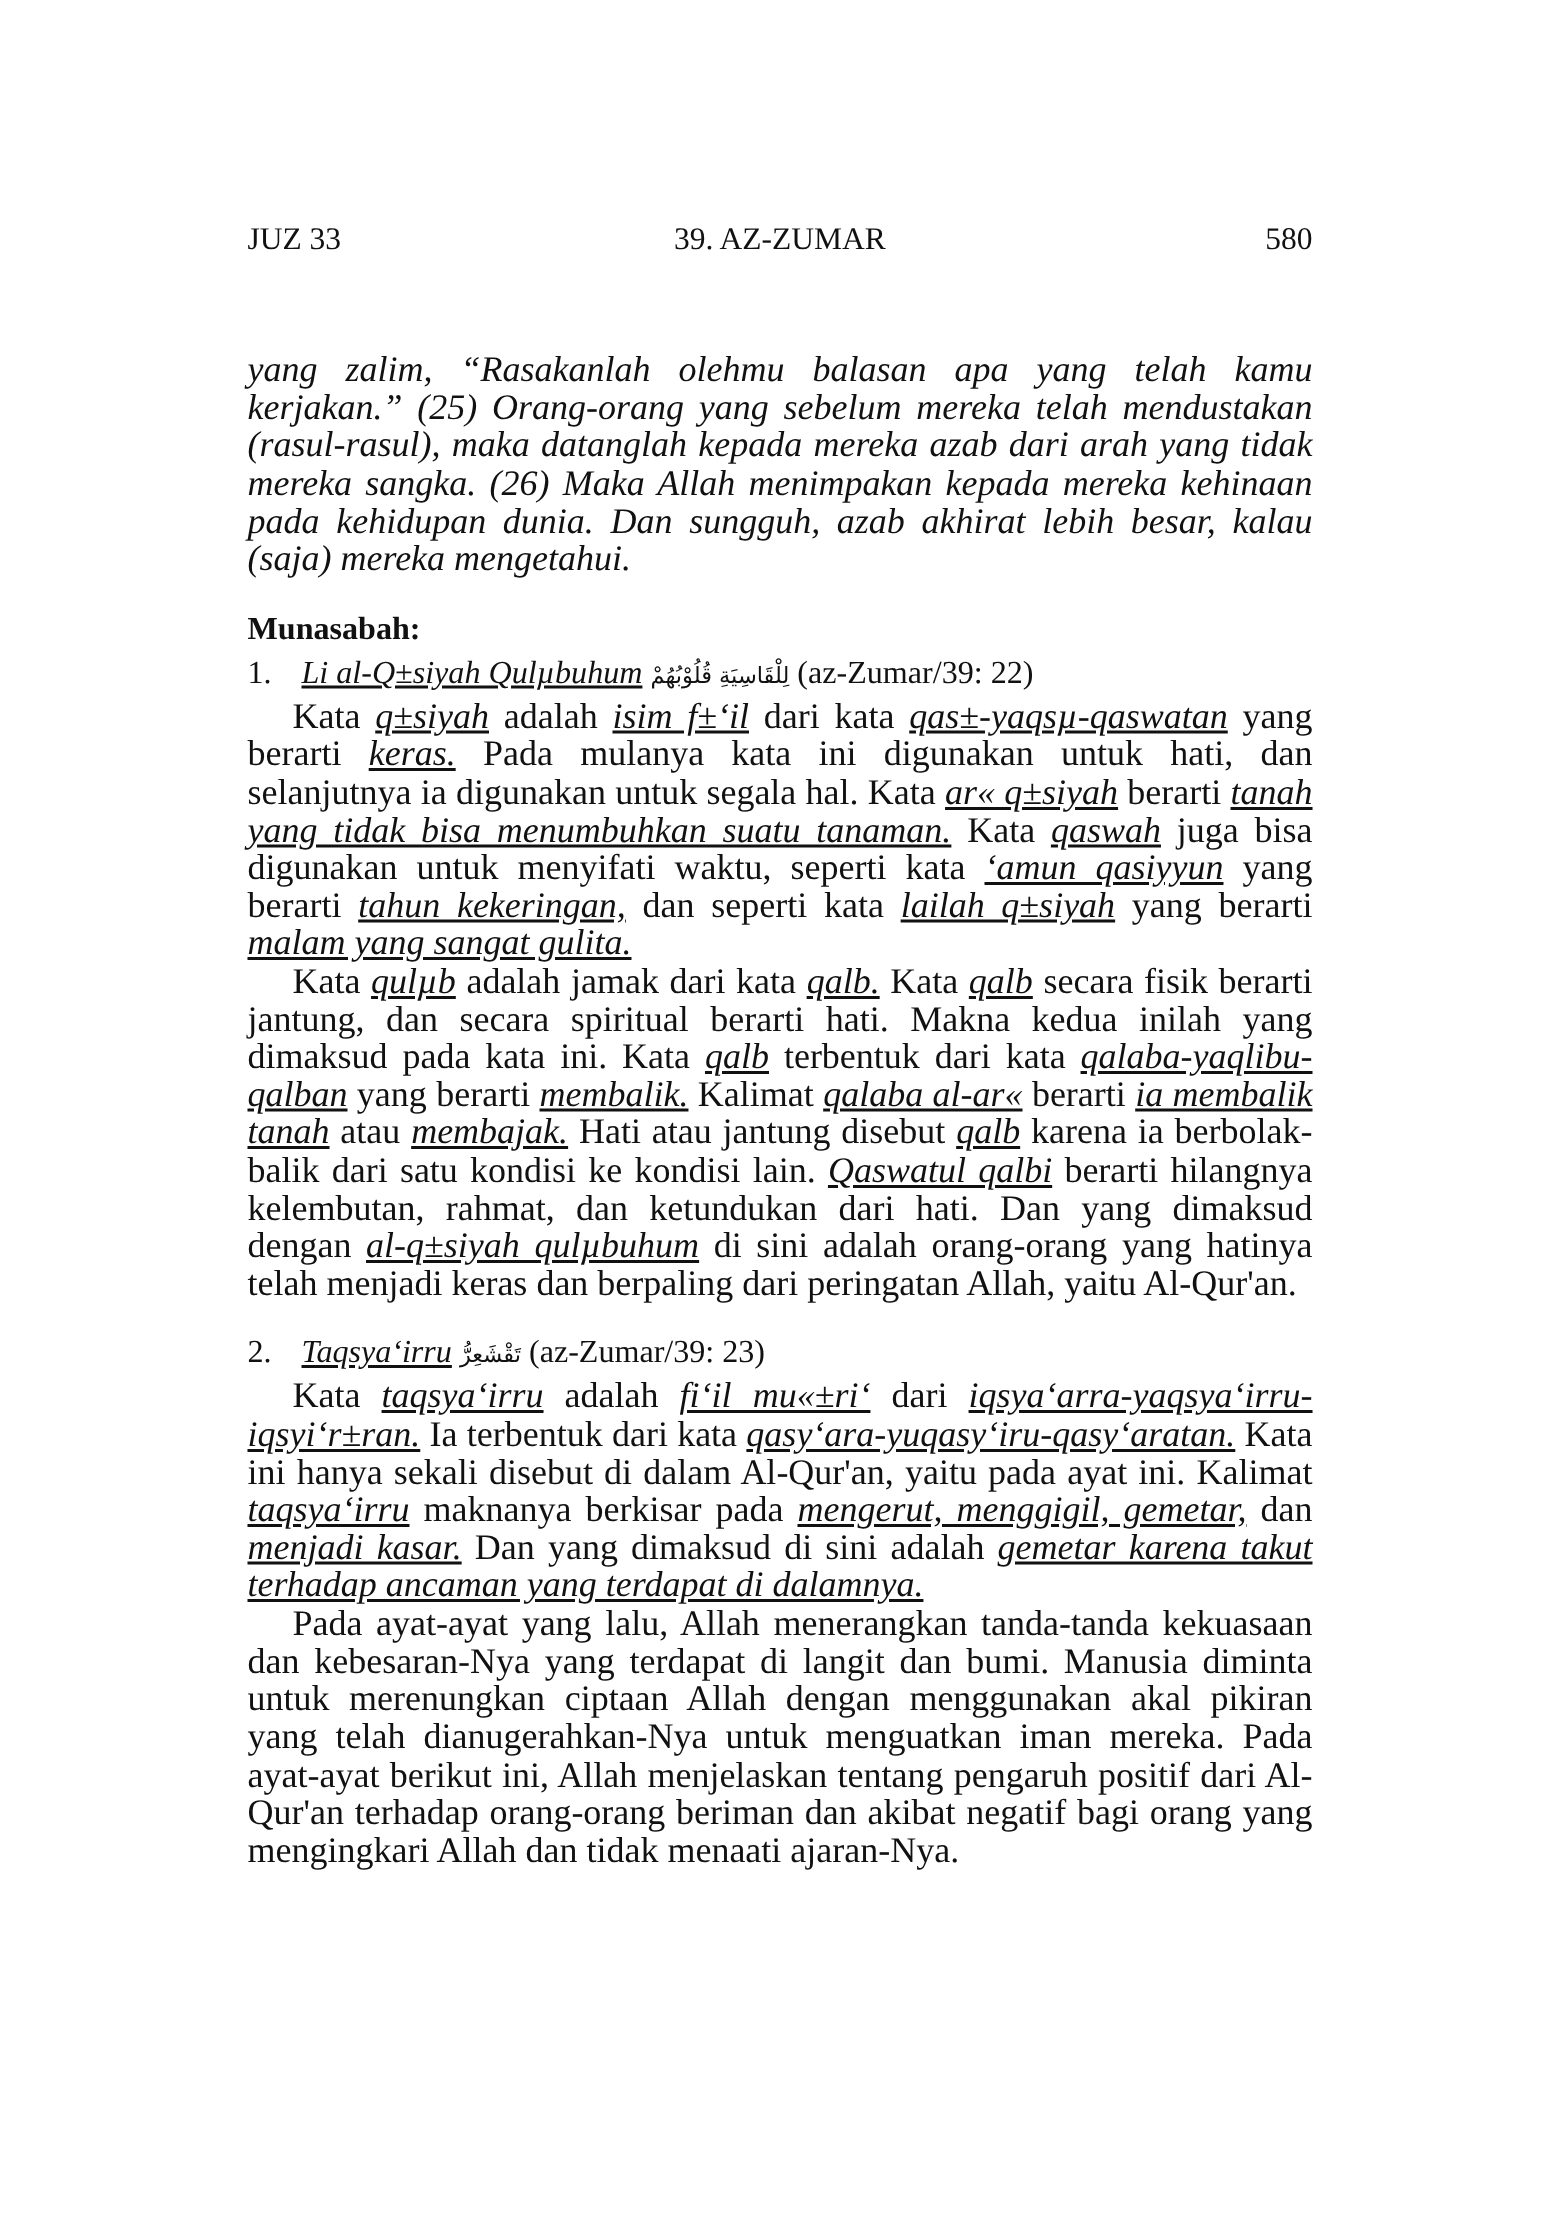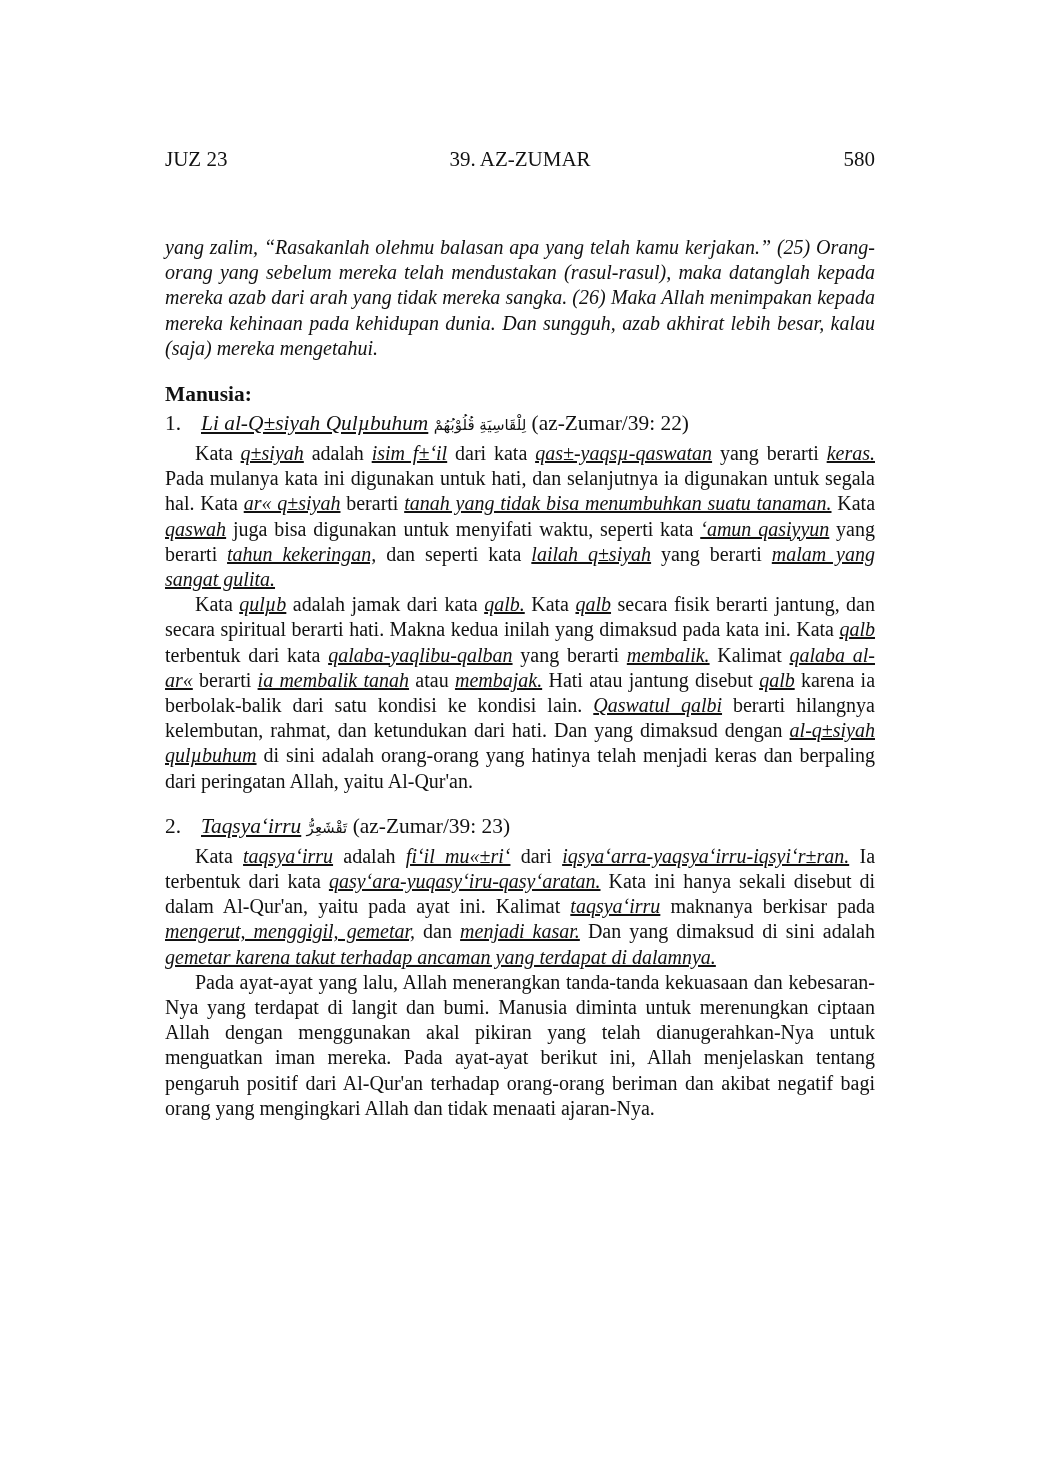--- a/index.html
+++ b/index.html
@@ -12,21 +12,21 @@
     position: absolute; left: 165px; top: 145px; width: 710px;
   }
   .running-header {
     position: relative; height: 28px; font-size: 21px; line-height: 28px;
   }
   .running-header .left { position: absolute; left: 0; top: 0; }
   .running-header .center { position: absolute; left: 0; right: 0; top: 0; text-align: center; }
   .running-header .right { position: absolute; right: 0; top: 0; }
 
   .para {
-    font-size: 20px; line-height: 25.2px; text-align: justify; margin: 0;
+    font-size: 24px; line-height: 25.2px; text-align: justify; margin: 0;
   }
   .para.indent { text-indent: 30px; }
   .last-left { text-align-last: left; }
   .translation { margin-top: 62px; font-style: italic; }
   .heading { font-weight: bold; font-size: 21.4px; line-height: 26px; margin: 0; }
   .kosakata-heading { margin-top: 20px; }
   .vocab-title {
     font-size: 21.4px; line-height: 32px; margin: 0; white-space: nowrap;
   }
   .vocab-title .num { display: inline-block; width: 36px; }
@@ -34,28 +34,28 @@
   .vocab2 { margin-top: 16px; }
   .munasabah-heading { margin-top: 28px; }
   i { font-style: italic; text-decoration: underline; }
 </style>
 </head>
 <body>
 
 <div class="page">
 
   <div class="running-header">
-    <span class="left">JUZ 23</span>
+    <span class="left">JUZ 33</span>
     <span class="center">39. AZ-ZUMAR</span>
     <span class="right">580</span>
   </div>
 
   <p class="para translation last-left">yang zalim, “Rasakanlah olehmu balasan apa yang telah kamu kerjakan.” (25) Orang-orang yang sebelum mereka telah mendustakan (rasul-rasul), maka datanglah kepada mereka azab dari arah yang tidak mereka sangka. (26) Maka Allah menimpakan kepada mereka kehinaan pada kehidupan dunia. Dan sungguh, azab akhirat lebih besar, kalau (saja) mereka mengetahui.</p>
 
-  <p class="heading kosakata-heading">Manusia:</p>
+  <p class="heading kosakata-heading">Munasabah:</p>
 
   <div>
     <p class="vocab-title">
       <span class="num">1.</span><i>Li al-Q±siyah Qulµbuhum</i>
       <span class="arabic">لِلْقَاسِيَةِ قُلُوْبُهُمْ</span>
       <span>(az-Zumar/39: 22)</span>
     </p>
     <p class="para indent last-left">Kata <i>q±siyah</i> adalah <i>isim f±‘il</i> dari kata <i>qas±-yaqsµ-qaswatan</i> yang berarti <i>keras.</i> Pada mulanya kata ini digunakan untuk hati, dan selanjutnya ia digunakan untuk segala hal. Kata <i>ar« q±siyah</i> berarti <i>tanah yang tidak bisa menumbuhkan suatu tanaman.</i> Kata <i>qaswah</i> juga bisa digunakan untuk menyifati waktu, seperti kata <i>‘amun qasiyyun</i> yang berarti <i>tahun kekeringan,</i> dan seperti kata <i>lailah q±siyah</i> yang berarti <i>malam yang sangat gulita.</i></p>
     <p class="para indent last-left">Kata <i>qulµb</i> adalah jamak dari kata <i>qalb.</i> Kata <i>qalb</i> secara fisik berarti jantung, dan secara spiritual berarti hati. Makna kedua inilah yang dimaksud pada kata ini. Kata <i>qalb</i> terbentuk dari kata <i>qalaba-yaqlibu-qalban</i> yang berarti <i>membalik.</i> Kalimat <i>qalaba al-ar«</i> berarti <i>ia membalik  tanah</i> atau <i>membajak.</i> Hati atau jantung disebut <i>qalb</i> karena ia berbolak-balik dari satu kondisi ke kondisi lain. <i style="text-decoration: underline;">Qaswatul qalbi</i> berarti hilangnya kelembutan, rahmat, dan ketundukan dari hati. Dan yang dimaksud dengan <i>al-q±siyah qulµbuhum</i> di sini adalah orang-orang yang hatinya telah menjadi keras dan berpaling dari peringatan Allah, yaitu Al-Qur'an.</p>
   </div>

